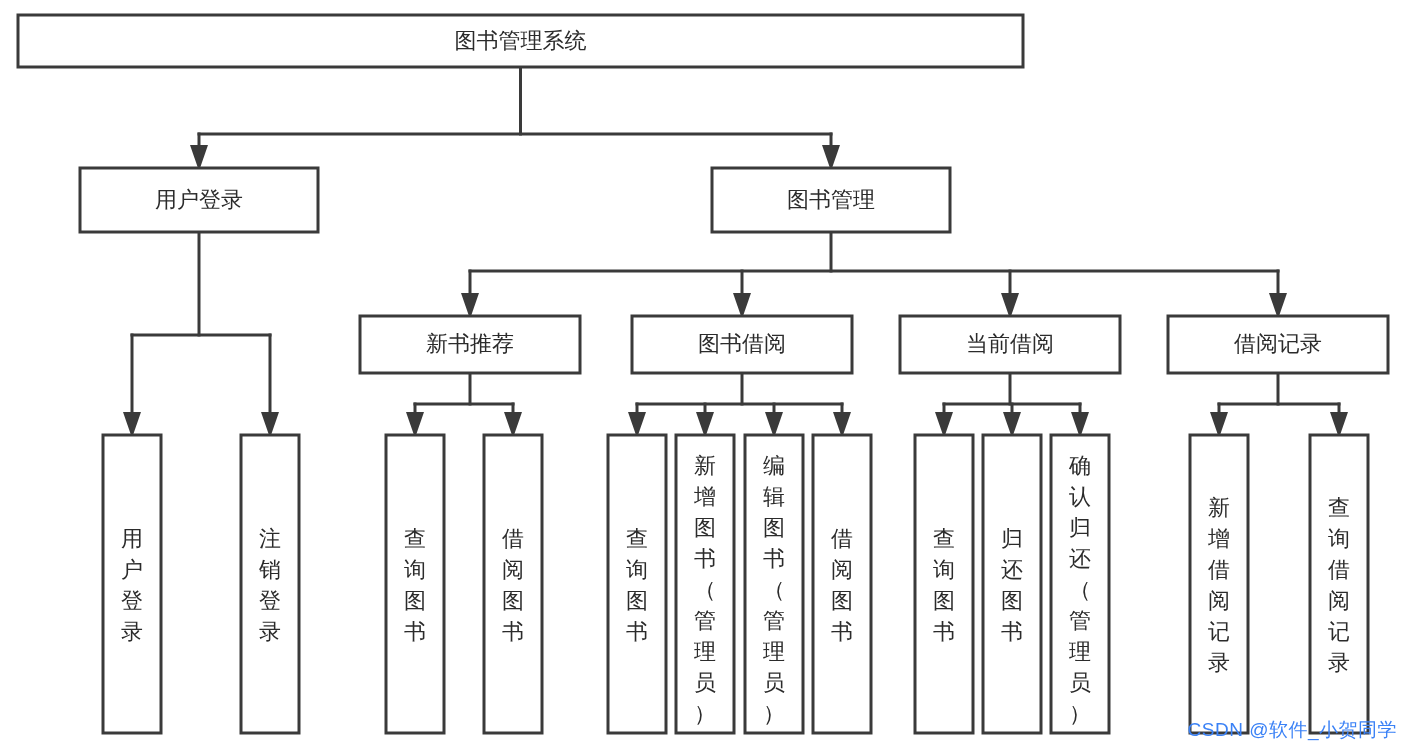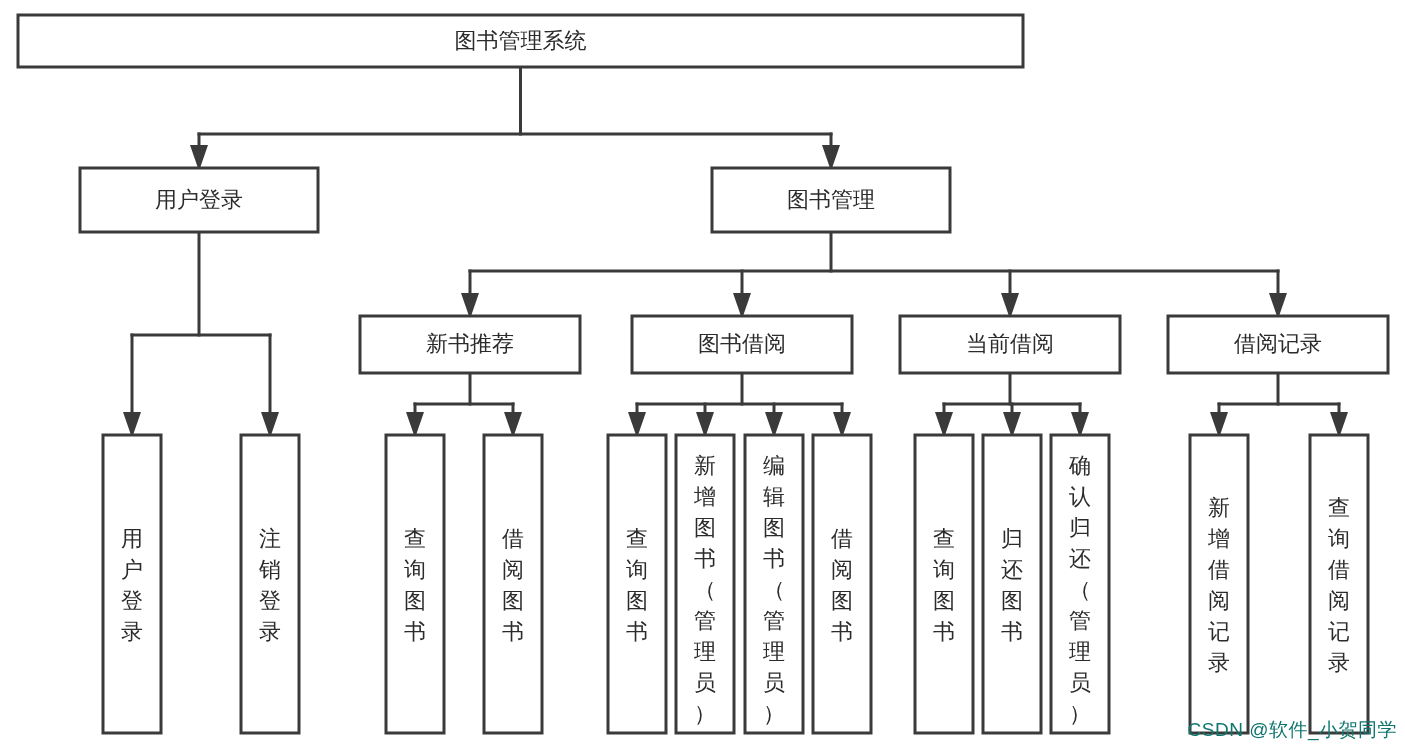--- a/index.html
+++ b/index.html
@@ -52,21 +52,21 @@
   .node-label-v {
     fill: #2b2b2b;
     font-family: "Liberation Sans", "DejaVu Sans", sans-serif;
     font-size: 22px;
     text-anchor: middle;
   }
   .watermark-text {
     position: absolute;
     right: 8px;
     bottom: 4px;
-    color: #0f766e;
+    color: #3b82f6;
     font-size: 19px;
     font-family: "Liberation Sans", "DejaVu Sans", sans-serif;
     white-space: nowrap;
     letter-spacing: 0.5px;
   }
 </style>
 </head>
 <body>
 
 <div id="diagram-root">

